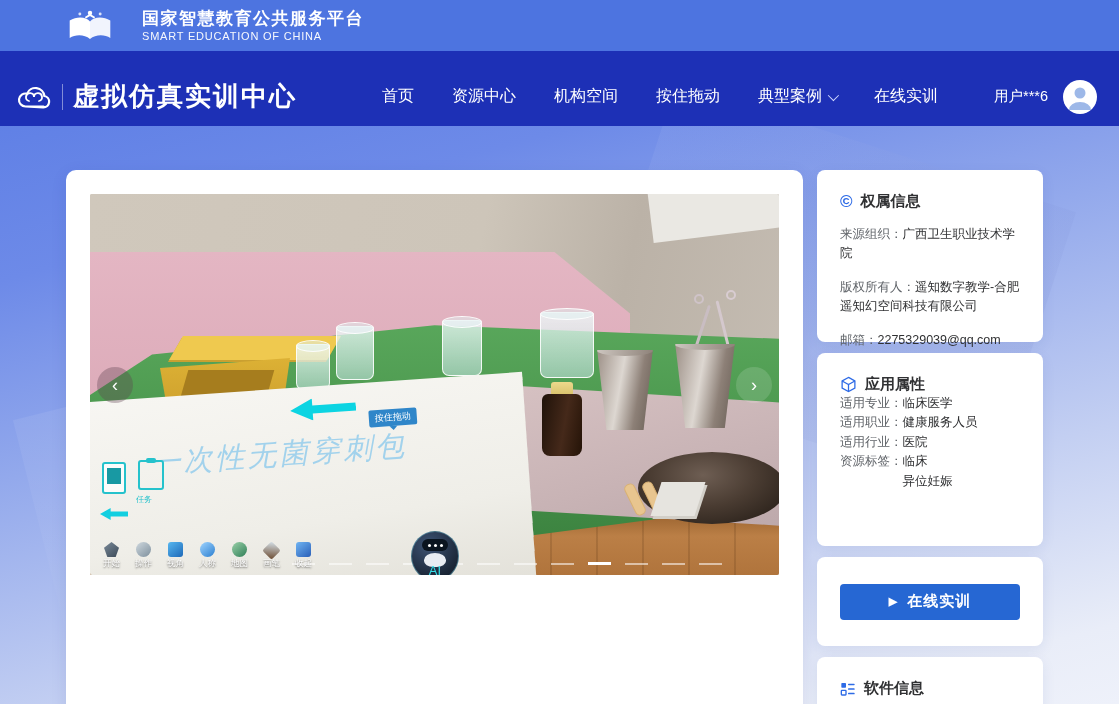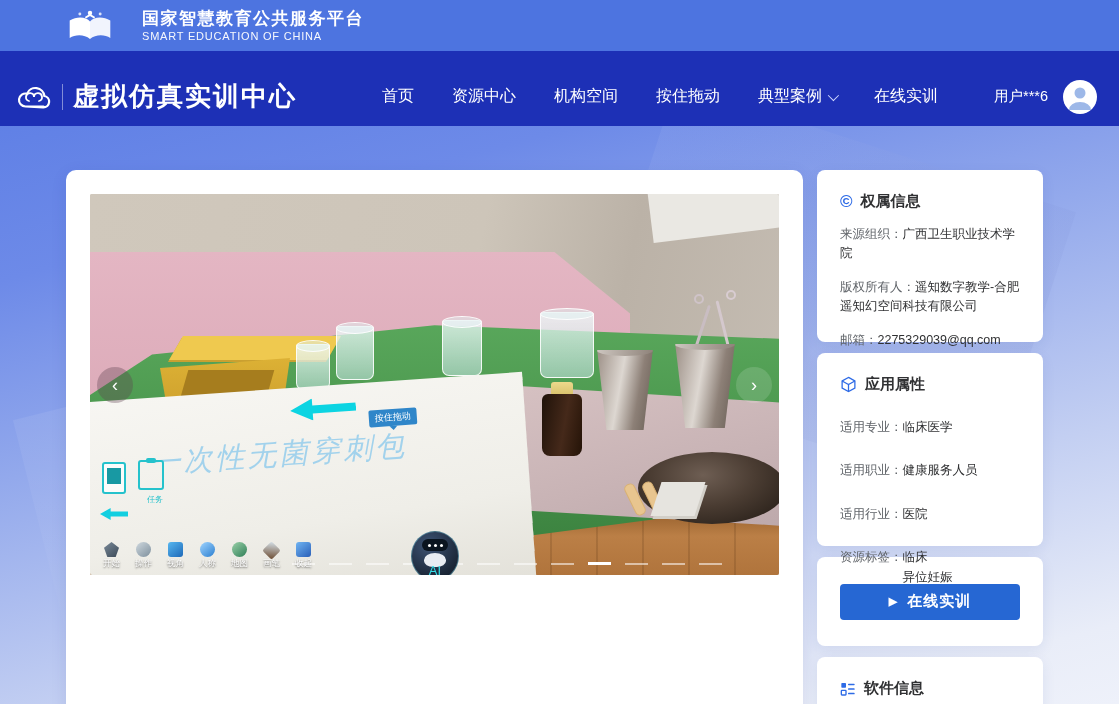--- a/index.html
+++ b/index.html
@@ -109,21 +109,21 @@
   .tooltip::after { content:""; position:absolute; left:50%; bottom:-4px; margin-left:-4px;
                     border:4px solid transparent; border-top-color:#2f86c9; border-bottom:0; }
   .pack-label { left:96px; top:46px; font-size:29px; font-style:italic; color:#a2d2ec;
                 letter-spacing:3px; white-space:nowrap; font-weight:500; }
   .task-device { left:12px; top:268px; width:24px; height:32px; border:2px solid #25c2cc;
                  border-radius:3px; background:rgba(255,255,255,.75); }
   .task-device::after { content:""; position:absolute; left:3px; top:4px; right:3px; bottom:8px; background:#1899a3; }
   .task-clip { left:48px; top:266px; width:26px; height:30px; border:2px solid #25c2cc; border-radius:3px; }
   .task-clip::before { content:""; position:absolute; left:6px; top:-4px; width:10px; height:5px;
                        background:#25c2cc; border-radius:2px; }
-  .task-label { left:57px; top:300px; font-size:8px; color:#25c2cc; }
+  .task-label { left:46px; top:300px; font-size:8px; color:#25c2cc; }
   .mini-arrow { left:10px; top:314px; width:28px; height:12px; background:#12cfe0;
                 clip-path:polygon(0 50%,38% 0,38% 30%,100% 30%,100% 70%,38% 70%,38% 100%); }
   .carousel-btn { width:36px; height:36px; border-radius:50%; display:flex; align-items:center;
                   justify-content:center; color:#fff; font-size:18px; cursor:pointer; border:none; }
   .prev-btn { left:7px; top:173px; background:rgba(95,65,80,.35); }
   .next-btn { left:646px; top:173px; background:rgba(255,255,255,.14); }
   .sim-toolbar { left:6px; bottom:5px; display:flex; gap:1px; align-items:flex-end; }
   .tool { width:31px; text-align:center; cursor:pointer; }
   .tool-icon { width:15px; height:15px; margin:0 auto 1px; border-radius:3px; }
   .ti0 { background:linear-gradient(140deg,#7a8a99,#3c4a58); clip-path:polygon(50% 0,100% 38%,78% 100%,22% 100%,0 38%); }
@@ -151,21 +151,21 @@
   .side-card { background:#fff; border-radius:8px; padding:22px 23px; margin-bottom:11px;
                box-shadow:0 4px 14px rgba(30,50,140,.08); }
   .card-head { display:flex; align-items:center; gap:8px; font-size:15px; font-weight:bold; color:#303133; }
   .head-icon { color:#2e6be6; font-size:17px; line-height:1; display:flex; align-items:center; }
   .info-row { margin-top:14px; font-size:12.5px; line-height:1.55; color:#303133; }
   .info-label { color:#5f6368; }
   .tag-row { display:flex; }
   .tag-vals { display:flex; flex-direction:column; }
   .card-ownership { height:172px; }
   .card-attrs { height:193px; }
-  .card-attrs .info-row { margin-top:24px; }
+  .card-attrs .info-row { margin-top:0; }
   .card-action { height:89px; display:flex; align-items:center; justify-content:center; }
   .train-btn { width:180px; height:36px; border:none; border-radius:4px; background:#2667d3;
                color:#fff; font-size:15px; font-weight:bold; letter-spacing:1px; cursor:pointer;
                display:flex; align-items:center; justify-content:center; gap:9px;
                font-family:"Liberation Sans",sans-serif; }
   .play-glyph { font-size:11px; }
   .card-software { height:120px; }
 </style>
 </head>
 <body>

